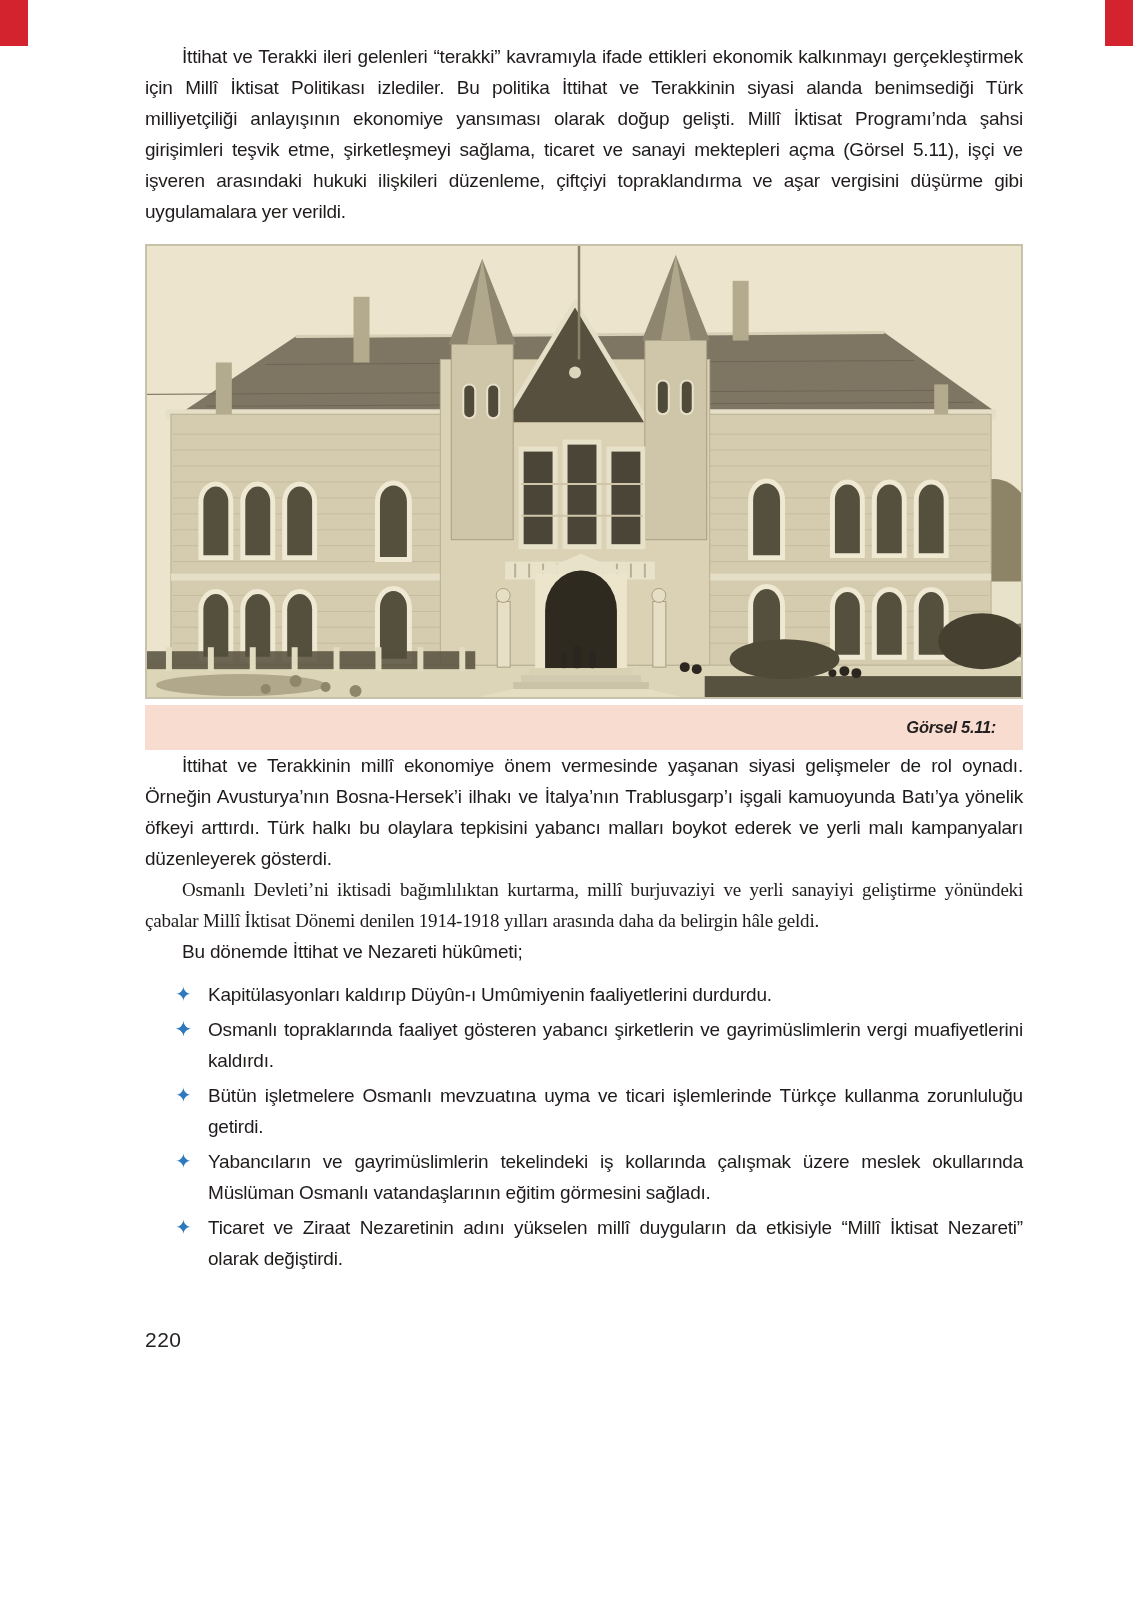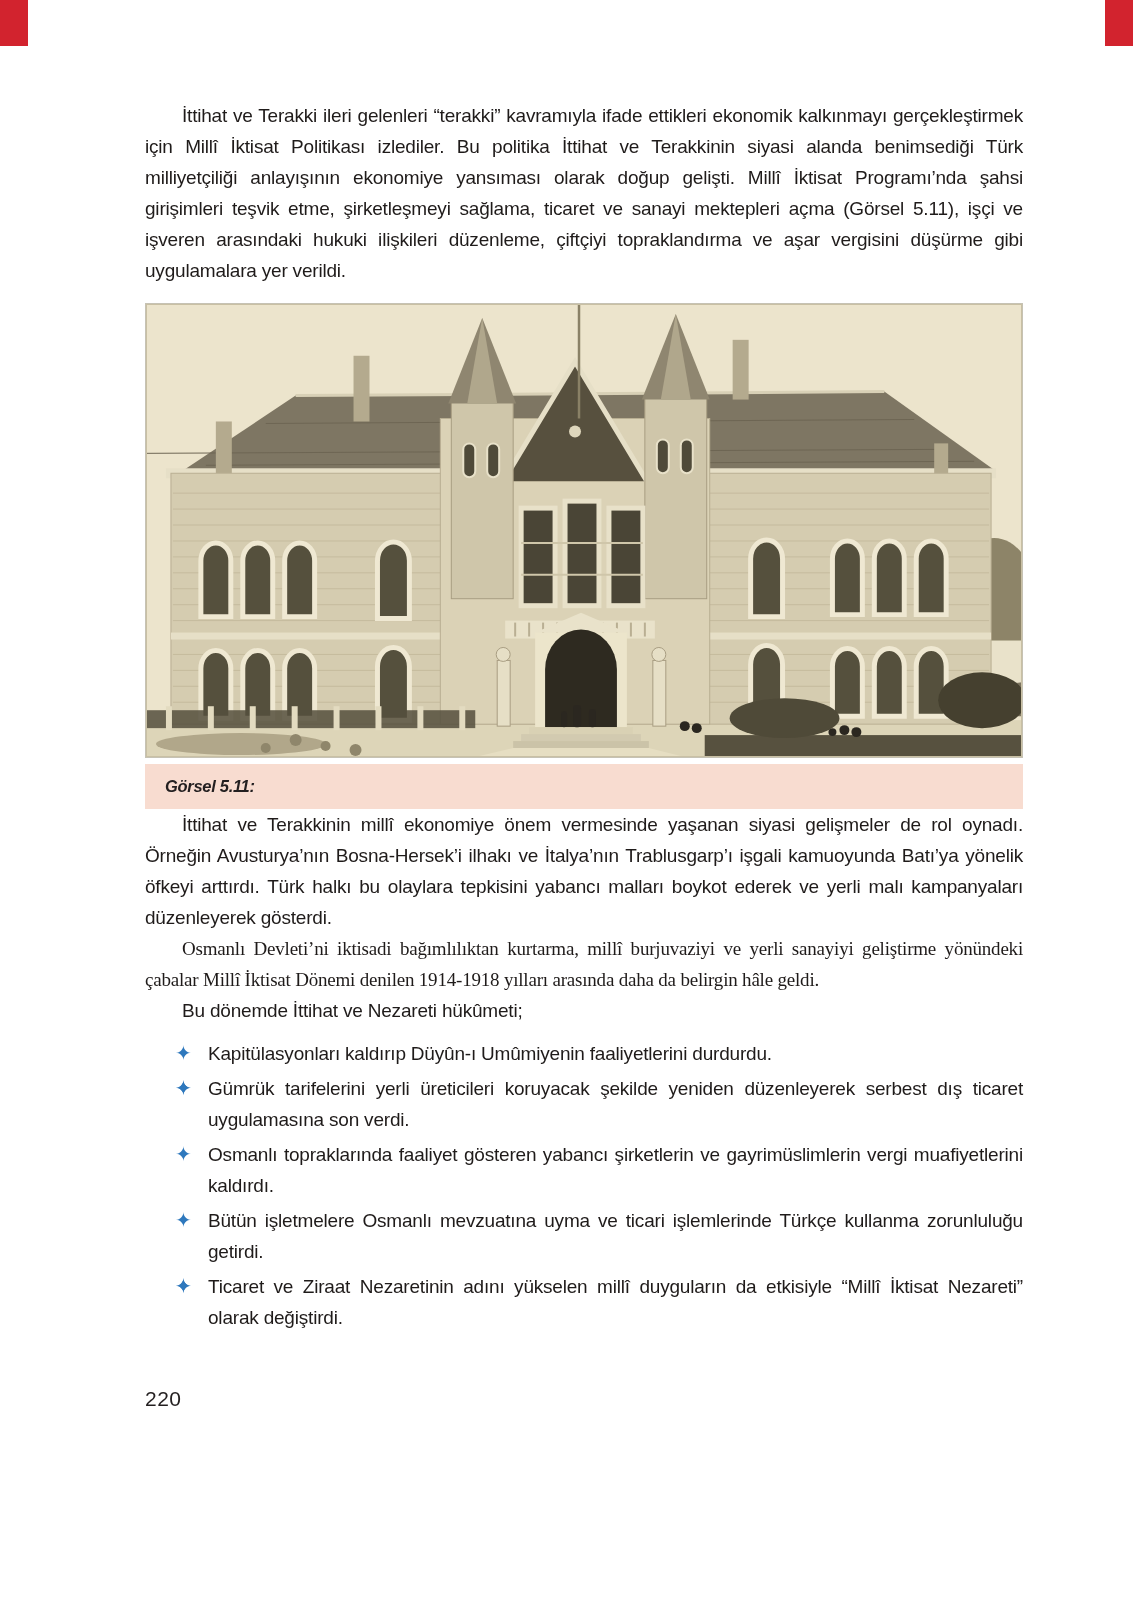--- a/index.html
+++ b/index.html
@@ -11,21 +11,21 @@
     font-family:"Liberation Sans", sans-serif;
     color:#1f1b1a;
     overflow:hidden;
   }
   .corner-mark{
     position:absolute;top:0;width:28px;height:46px;background:#d2232e;
   }
   .corner-mark.left{left:0;}
   .corner-mark.right{right:0;}
   .content{
-    position:absolute;left:145px;top:0;width:878px;padding-top:100px;
+    position:absolute;left:145px;top:0;width:878px;padding-top:41px;
   }
   p.body{
     margin:0;
     font-size:19px;line-height:31px;
     text-align:justify;text-indent:37px;
     letter-spacing:-0.2px;
     hyphens:auto;
   }
   figure{margin:17px 0 0 0;padding:0;}
   .photo{
@@ -38,21 +38,21 @@
   figcaption.caption{
     margin-top:6px;
     height:45px;
     box-sizing:border-box;
     background:#f8dcd0;
     display:flex;align-items:center;
     padding:0 20px;
     font-style:italic;
     font-size:16.5px;letter-spacing:-0.3px;
     color:#231f20;
-    white-space:nowrap;overflow:hidden;
+    white-space:nowrap;overflow:hidden;justify-content:flex-end;
   }
   .cap-label{font-weight:bold;margin-right:7px;}
   .mt-para2{margin-top:41px;}
   .mt-para3{margin-top:8px;font-family:Liberation Serif, serif;}
   .mt-intro{margin-top:10px;}
   ul.policy{
     list-style:none;
     margin:12px 0 0 0;
     padding:0 0 0 30px;
   }
@@ -256,32 +256,32 @@
     <ul class="policy">
       <li>
         <span class="bullet-mark">✦</span>
         <span>Kapitülasyonları kaldırıp Düyûn-ı Umûmiyenin faaliyetlerini durdurdu.</span>
       </li>
       <li>
         <span class="bullet-mark">✦</span>
       </li>
       <li>
         <span class="bullet-mark">✦</span>
-        <span>Gümrük tarifelerini yerli üreticileri koruyacak şekilde yeniden düzenleyerek serbest dış ticaret uygulamasına son verdi.</span>
       </li>
       <li>
         <span class="bullet-mark">✦</span>
         <span>Osmanlı topraklarında faaliyet gösteren yabancı şirketlerin ve gayrimüslimlerin vergi muafiyetlerini kaldırdı.</span>
       </li>
       <li>
         <span class="bullet-mark">✦</span>
         <span>Bütün işletmelere Osmanlı mevzuatına uyma ve ticari işlemlerinde Türkçe kullanma zorunluluğu getirdi.</span>
       </li>
       <li>
         <span class="bullet-mark">✦</span>
+        <span>Yabancıların ve gayrimüslimlerin tekelindeki iş kollarında çalışmak üzere meslek okullarında Müslüman Osmanlı vatandaşlarının eğitim görmesini sağladı.</span>
       </li>
       <li>
         <span class="bullet-mark">✦</span>
         <span>Ticaret ve Ziraat Nezaretinin adını yükselen millî duyguların da etkisiyle “Millî İktisat Nezareti” olarak değiştirdi.</span>
       </li>
     </ul>
 
     <div class="page-number">220</div>
 
   </main>

